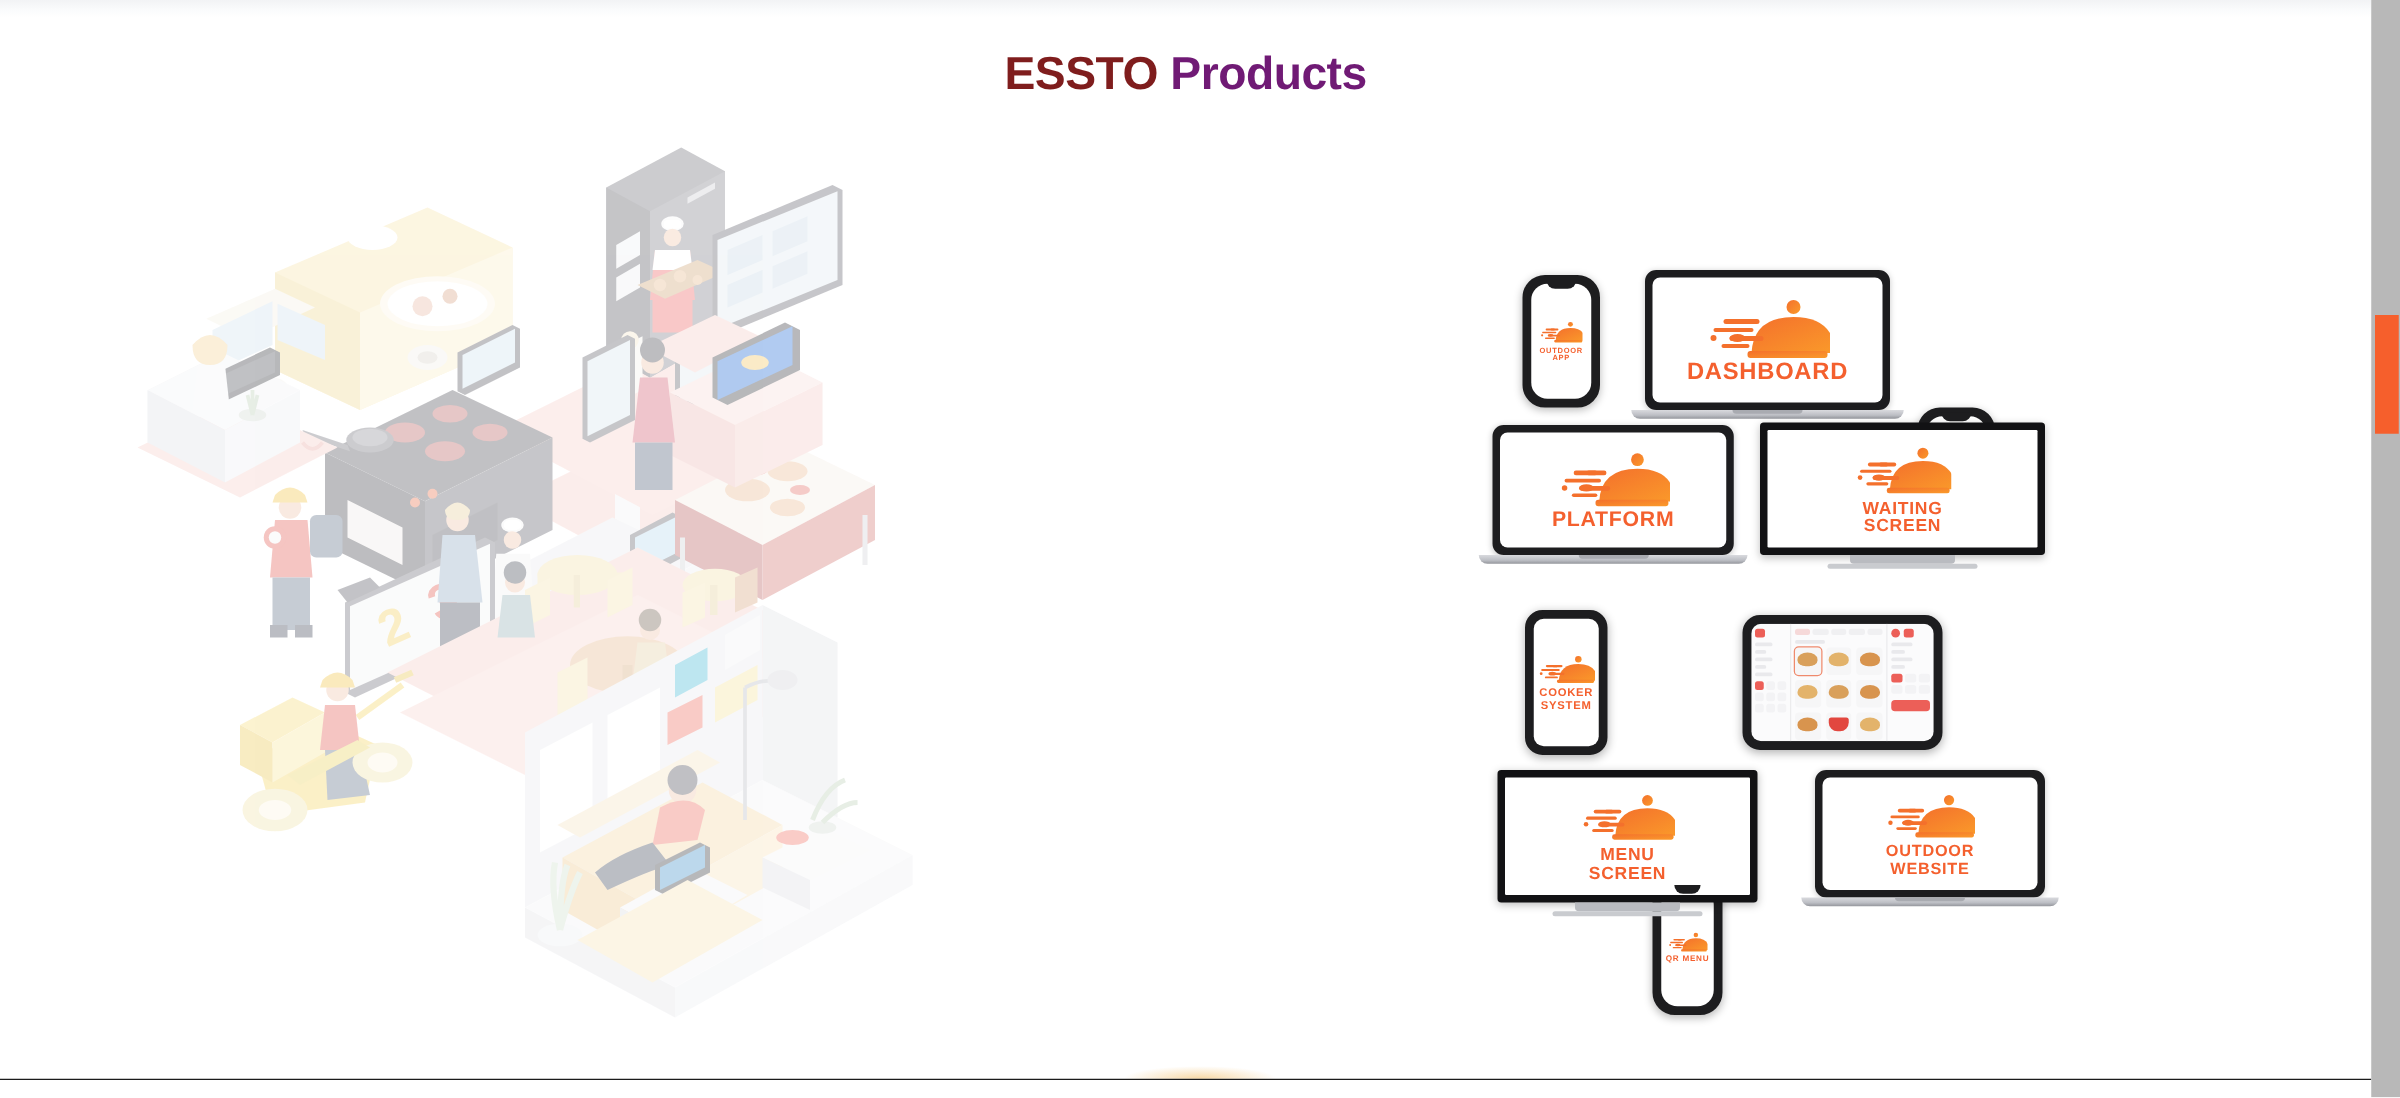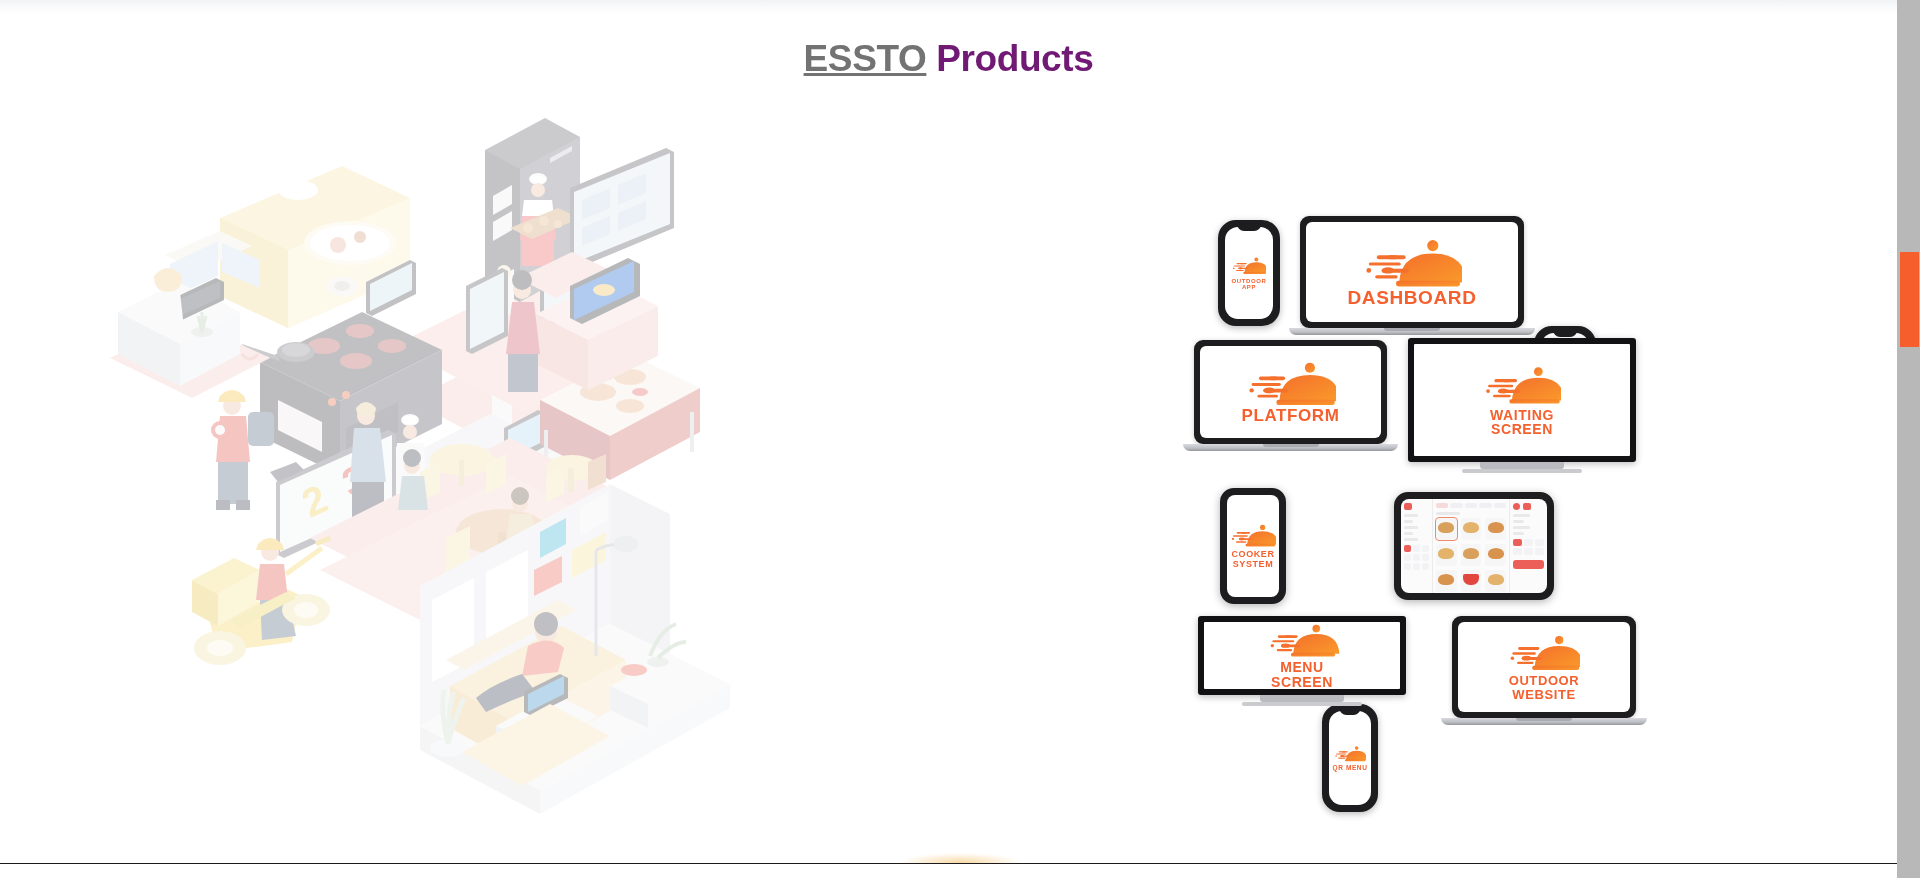--- a/index.html
+++ b/index.html
@@ -239,21 +239,21 @@
   }
 </style>
 </head>
 <body>
 
 <div class="page">
 
   <div class="top-shade"></div>
 
   <h1 class="page-title">
-    <span class="brand" style="color: #737373; text-decoration: underline;">ESSTO</span><span class="rest"> Products</span>
+    <span class="brand" style="color: #7f1d1d;">ESSTO</span><span class="rest"> Products</span>
   </h1>
 
   <div class="illustration">
     <svg viewBox="0 0 700 740" xmlns="http://www.w3.org/2000/svg" aria-hidden="true">
       <defs>
         <linearGradient id="floorPink" x1="0" y1="0" x2="0" y2="1">
           <stop offset="0%" stop-color="#fbdfdb"></stop>
             <stop offset="100%" stop-color="#f9d6d1"></stop>
         </linearGradient>
       </defs>
@@ -583,21 +583,21 @@
           <rect x="22" y="41" width="34" height="5" rx="2.5" fill="#f4702c"></rect>
           <rect x="14" y="49" width="28" height="4" rx="2" fill="#f4702c"></rect>
           <ellipse cx="30" cy="43" rx="8" ry="4" fill="#f4702c"></ellipse>
           <circle cx="6" cy="43" r="3" fill="#f4702c"></circle>
         </svg>
         <div class="logo-text" style="font-size: 6px; margin-top: 2px; color: rgb(244, 96, 46);">OUTDOOR
 APP</div>
       </div>
     </div>
 
-    <div class="laptop" style="left:88px; top:-4px; width:224px;">
+    <div class="laptop" style="left:104px; top:-4px; width:196px;">
       <div class="lid" style="height:112px;">
         <div class="screen">
           <svg class="logo-mark" width="100" height="56" viewBox="0 0 120 70">
             <defs>
                 <linearGradient id="g2" x1="0" y1="0" x2="1" y2="1">
               <stop offset="0%" stop-color="#f4702c"></stop>
                   <stop offset="100%" stop-color="#fa9a2a"></stop>
             </linearGradient>
               </defs>
             <circle cx="86" cy="12" r="7" fill="url(#g2)"></circle>
@@ -664,21 +664,21 @@
             <ellipse cx="30" cy="43" rx="8" ry="4" fill="#f4702c"></ellipse>
             <circle cx="6" cy="43" r="3" fill="#f4702c"></circle>
           </svg>
           <div class="logo-text" style="font-size: 17px; margin-top: -3px; color: rgb(244, 96, 46);">PLATFORM</div>
         </div>
       </div>
       <div class="base"></div>
     </div>
 
     <div class="monitor" style="left:196px; top:118px; width:228px;">
-      <div class="panel" style="height:124px;">
+      <div class="panel" style="height:106px;">
         <div class="screen">
           <svg class="logo-mark" width="78" height="44" viewBox="0 0 120 70">
             <defs>
                 <linearGradient id="g5" x1="0" y1="0" x2="1" y2="1">
               <stop offset="0%" stop-color="#f4702c"></stop>
                   <stop offset="100%" stop-color="#fa9a2a"></stop>
             </linearGradient>
               </defs>
             <circle cx="86" cy="12" r="7" fill="url(#g5)"></circle>
             <path d="M44 58 q2-36 42-36 t42 36 z" fill="url(#g5)"></path>
@@ -830,21 +830,21 @@
               <div class="pos-key"></div>
               <div class="pos-key"></div>
             </div>
             <div class="pos-cta"></div>
           </div>
         </div>
       </div>
     </div>
 
     <div class="monitor" style="left:-14px; top:396px; width:208px;">
-      <div class="panel" style="height:79px;">
+      <div class="panel" style="height:106px;">
         <div class="screen">
           <svg class="logo-mark" width="76" height="43" viewBox="0 0 120 70">
             <defs>
                 <linearGradient id="g8" x1="0" y1="0" x2="1" y2="1">
               <stop offset="0%" stop-color="#f4702c"></stop>
                   <stop offset="100%" stop-color="#fa9a2a"></stop>
             </linearGradient>
               </defs>
             <circle cx="86" cy="12" r="7" fill="url(#g8)"></circle>
             <path d="M44 58 q2-36 42-36 t42 36 z" fill="url(#g8)"></path>

